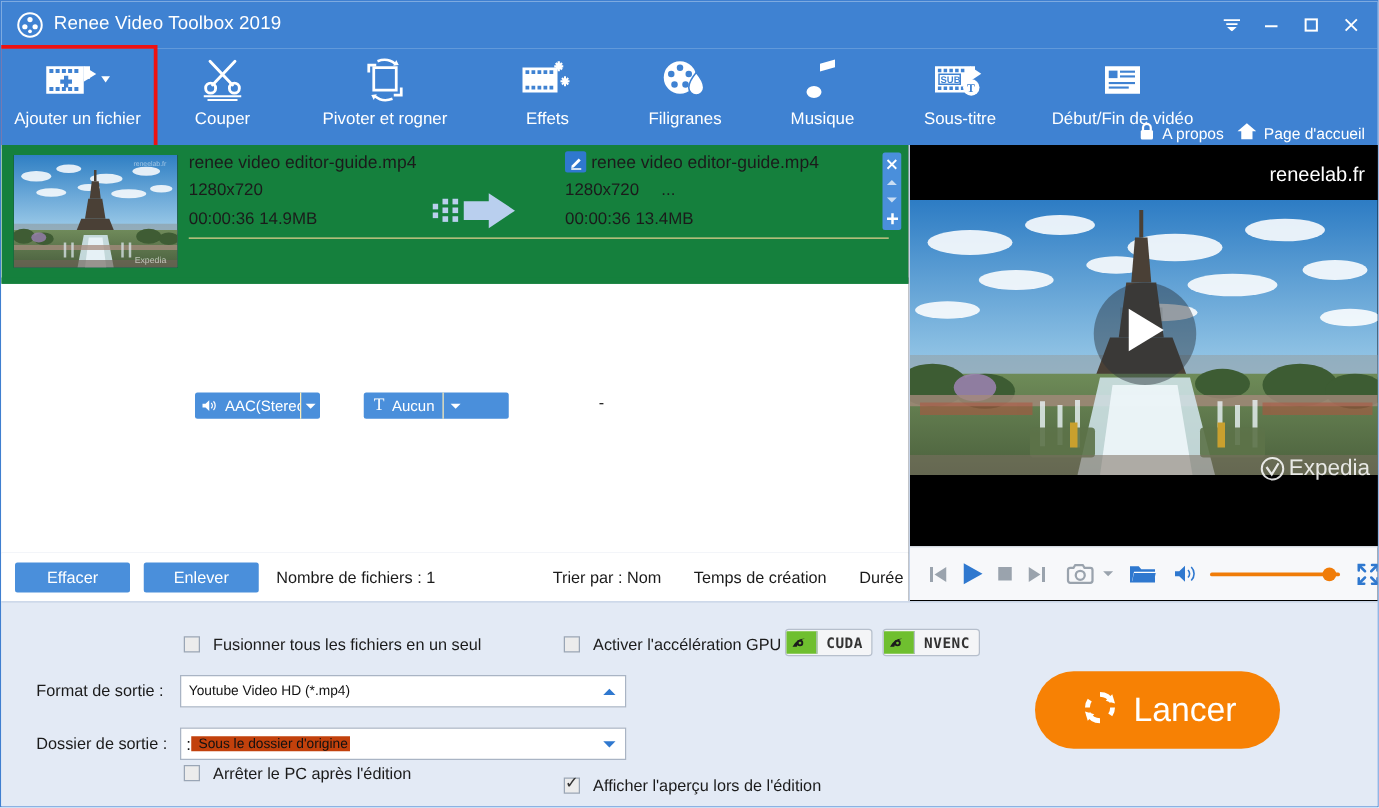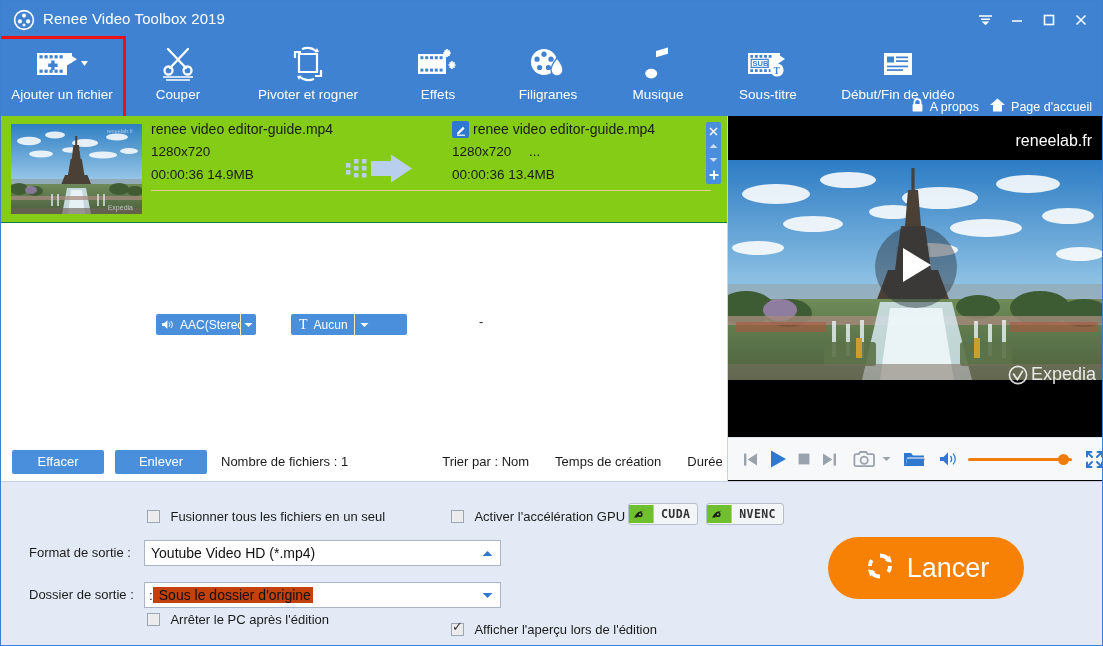--- a/index.html
+++ b/index.html
@@ -60,21 +60,21 @@
   
   .leftcol{
     position:absolute;left:0;top:115px;width:726px;height:365px;background:#ffffff;
   }
   .filelist{
     position:absolute;left:0;top:0;width:726px;height:326px;background:#ffffff;
     border-bottom:1px solid #cfd8e8;overflow:hidden;
   }
   .filerow{
     position:absolute;left:0;top:0;width:726px;height:106px;
-    background:#84cc16;border-bottom:1px solid #15803d;
+    background:#15803d;border-bottom:5px solid #15803d;
   }
   .thumb{
     position:absolute;left:10px;top:8px;width:131px;height:90px;overflow:hidden;background:#1d2b3a;
   }
   .thumb svg{display:block;}
   .src-title{position:absolute;left:150px;top:5px;font-size:14px;color:#1b1b1b;}
   .src-res{position:absolute;left:150px;top:28px;font-size:13.5px;color:#1b1b1b;}
   .src-dur{position:absolute;left:150px;top:51px;font-size:13.5px;color:#1b1b1b;}
   .arrow-ic{position:absolute;left:345px;top:36px;}
 
@@ -139,21 +139,21 @@
   .gpu-badge .gtxt{
     padding:0 7px;font-size:11.5px;font-weight:bold;color:#333;letter-spacing:.4px;
     font-family:"DejaVu Sans Mono", monospace;
   }
 
   .flabel{font-size:13px;color:#1b1b1b;}
   .field{
     background:#fff;border:1px solid #a9b4c4;height:26px;box-sizing:border-box;
     display:flex;align-items:center;position:relative;
   }
-  .field .ftext{font-size:14px;color:#111;padding-left:6px;flex:1;white-space:nowrap;overflow:hidden;}
+  .field .ftext{font-size:11px;color:#111;padding-left:6px;flex:1;white-space:nowrap;overflow:hidden;}
   .field .fcaret{width:26px;display:flex;align-items:center;justify-content:center;}
   .field .ftext.hl{background:#c2410c;display:inline-block;flex:0 0 auto;padding-right:2px;}
 
   .launch{
     position:absolute;left:827px;top:536px;width:196px;height:62px;border-radius:31px;
     background:#f78104;display:flex;align-items:center;justify-content:center;gap:10px;cursor:default;
     color:#fff;
   }
   .launch .ltext{font-size:27px;}
 

